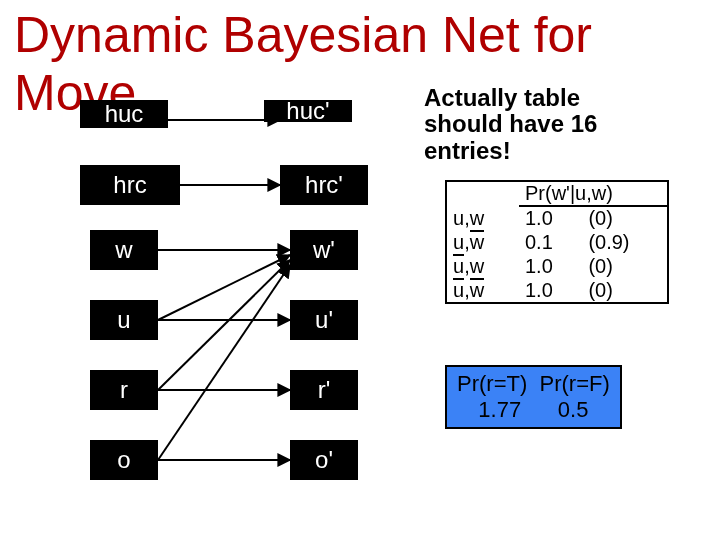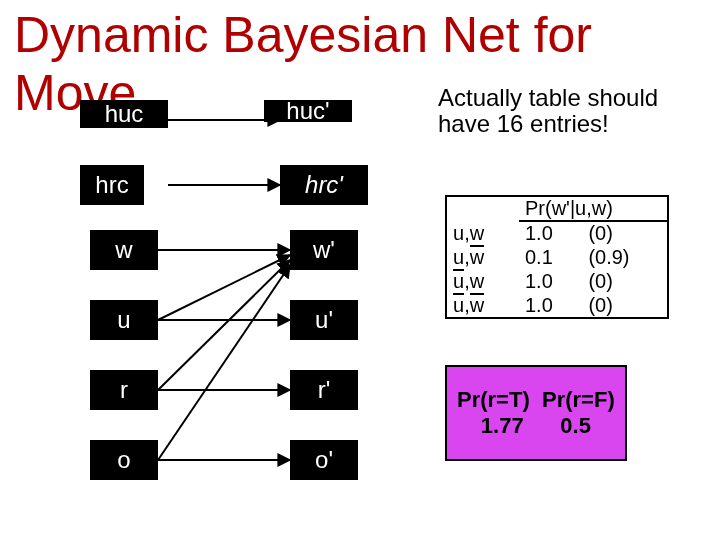--- a/index.html
+++ b/index.html
@@ -54,48 +54,47 @@
   }
   .overbar {
     display: inline-block;
     border-top: 2px solid #000;
     line-height: 0.9;
     padding-top: 1px;
   }
   .prbox {
     position: absolute;
     border: 2px solid #000;
-    background: #d946ef;
+    background: #3b82f6;
     font-size: 22px;
     color: #000;
-    padding: 20px 10px;
+    padding: 4px 10px;
     text-align: center;
-    font-weight: bold;
   }
   svg.lines {
     position: absolute;
     top: 0;
     left: 0;
     pointer-events: none;
   }
 </style>
 </head>
 <body>
 
 <div class="title">Dynamic Bayesian Net for Move</div>
 
 <div class="node" style="left:80px;  top:100px; width:88px; height:28px;">huc</div>
-<div class="node" style="left:80px;  top:165px; width:64px; height:40px;">hrc</div>
+<div class="node" style="left:80px;  top:165px; width:100px; height:40px;">hrc</div>
 <div class="node" style="left:90px;  top:230px; width:68px; height:40px;">w</div>
 <div class="node" style="left:90px;  top:300px; width:68px; height:40px;">u</div>
 <div class="node" style="left:90px;  top:370px; width:68px; height:40px;">r</div>
 <div class="node" style="left:90px;  top:440px; width:68px; height:40px;">o</div>
 
 <div class="node" style="left:264px; top:100px; width:88px; height:22px;">huc'</div>
-<div class="node" style="left:280px; top:165px; width:88px; height:40px;font-style:italic;">hrc'</div>
+<div class="node" style="left:280px; top:165px; width:88px; height:40px;">hrc'</div>
 <div class="node" style="left:290px; top:230px; width:68px; height:40px;">w'</div>
 <div class="node" style="left:290px; top:300px; width:68px; height:40px;">u'</div>
 <div class="node" style="left:290px; top:370px; width:68px; height:40px;">r'</div>
 <div class="node" style="left:290px; top:440px; width:68px; height:40px;">o'</div>
 
 <svg class="lines" width="720" height="540">
   <defs>
     <marker id="ah" viewBox="0 0 10 10" refX="9" refY="5" markerWidth="7" markerHeight="7" orient="auto-start-reverse">
       <path d="M 0 0 L 10 5 L 0 10 z" fill="#000"></path>
     </marker>
@@ -106,23 +105,23 @@
   <line x1="158" y1="250" x2="290" y2="250" stroke="#000" stroke-width="2" marker-end="url(#ah)"></line>
   <line x1="158" y1="320" x2="290" y2="320" stroke="#000" stroke-width="2" marker-end="url(#ah)"></line>
   <line x1="158" y1="390" x2="290" y2="390" stroke="#000" stroke-width="2" marker-end="url(#ah)"></line>
   <line x1="158" y1="460" x2="290" y2="460" stroke="#000" stroke-width="2" marker-end="url(#ah)"></line>
 
   <line x1="158" y1="320" x2="290" y2="255" stroke="#000" stroke-width="2" marker-end="url(#ah)"></line>
   <line x1="158" y1="390" x2="290" y2="260" stroke="#000" stroke-width="2" marker-end="url(#ah)"></line>
   <line x1="158" y1="460" x2="290" y2="265" stroke="#000" stroke-width="2" marker-end="url(#ah)"></line>
 </svg>
 
-<div class="note" style="left:438px; top:85px;">Actually table should have 16 entries!</div>
+<div class="note" style="left:424px; top:85px;font-weight:bold;">Actually table should have 16 entries!</div>
 
-<div class="prtable" style="left:445px; top:195px;">
+<div class="prtable" style="left:445px; top:180px;">
   <table style="border-collapse:collapse; width:100%;">
     <tbody>
         <tr class="hdr">
       <td style="width:60px; border-bottom:none;"></td>
       <td colspan="2">Pr(w'|u,w)</td>
     </tr>
     <tr>
       <td><span>u</span>,<span>w</span></td>
       <td>1.0</td>
       <td>(0)</td>

